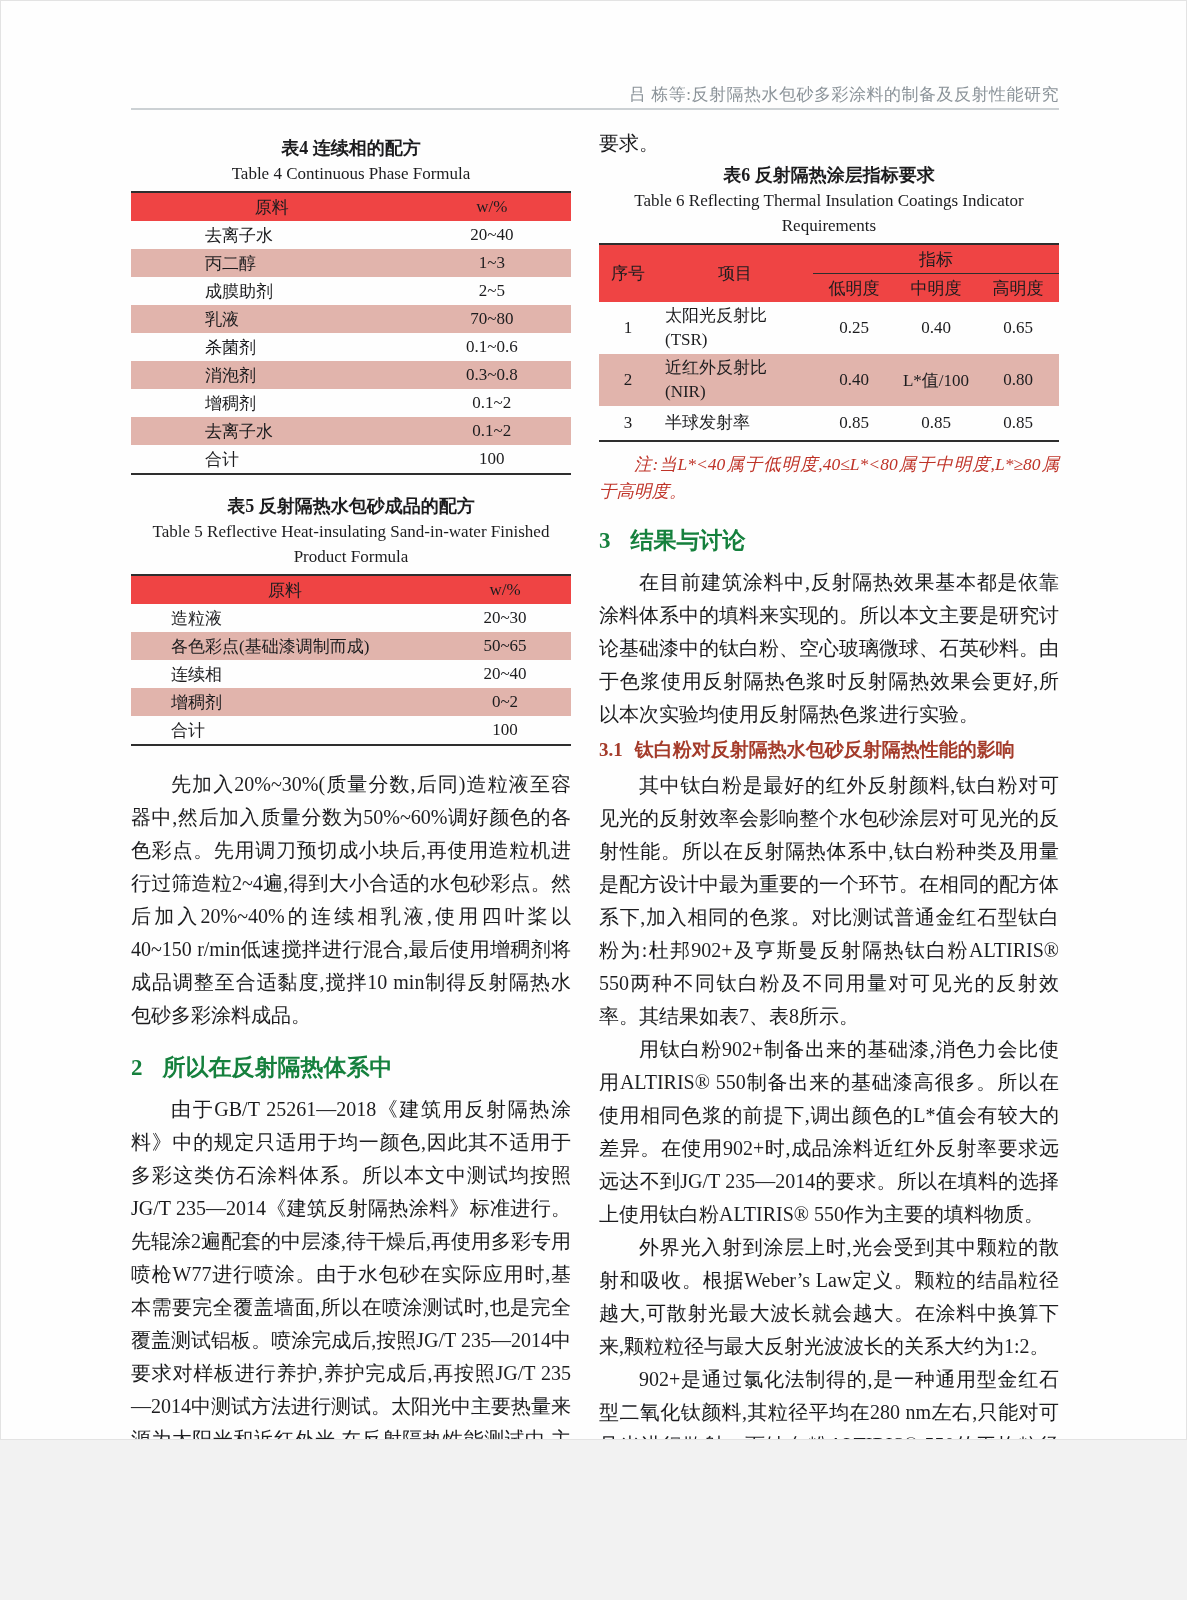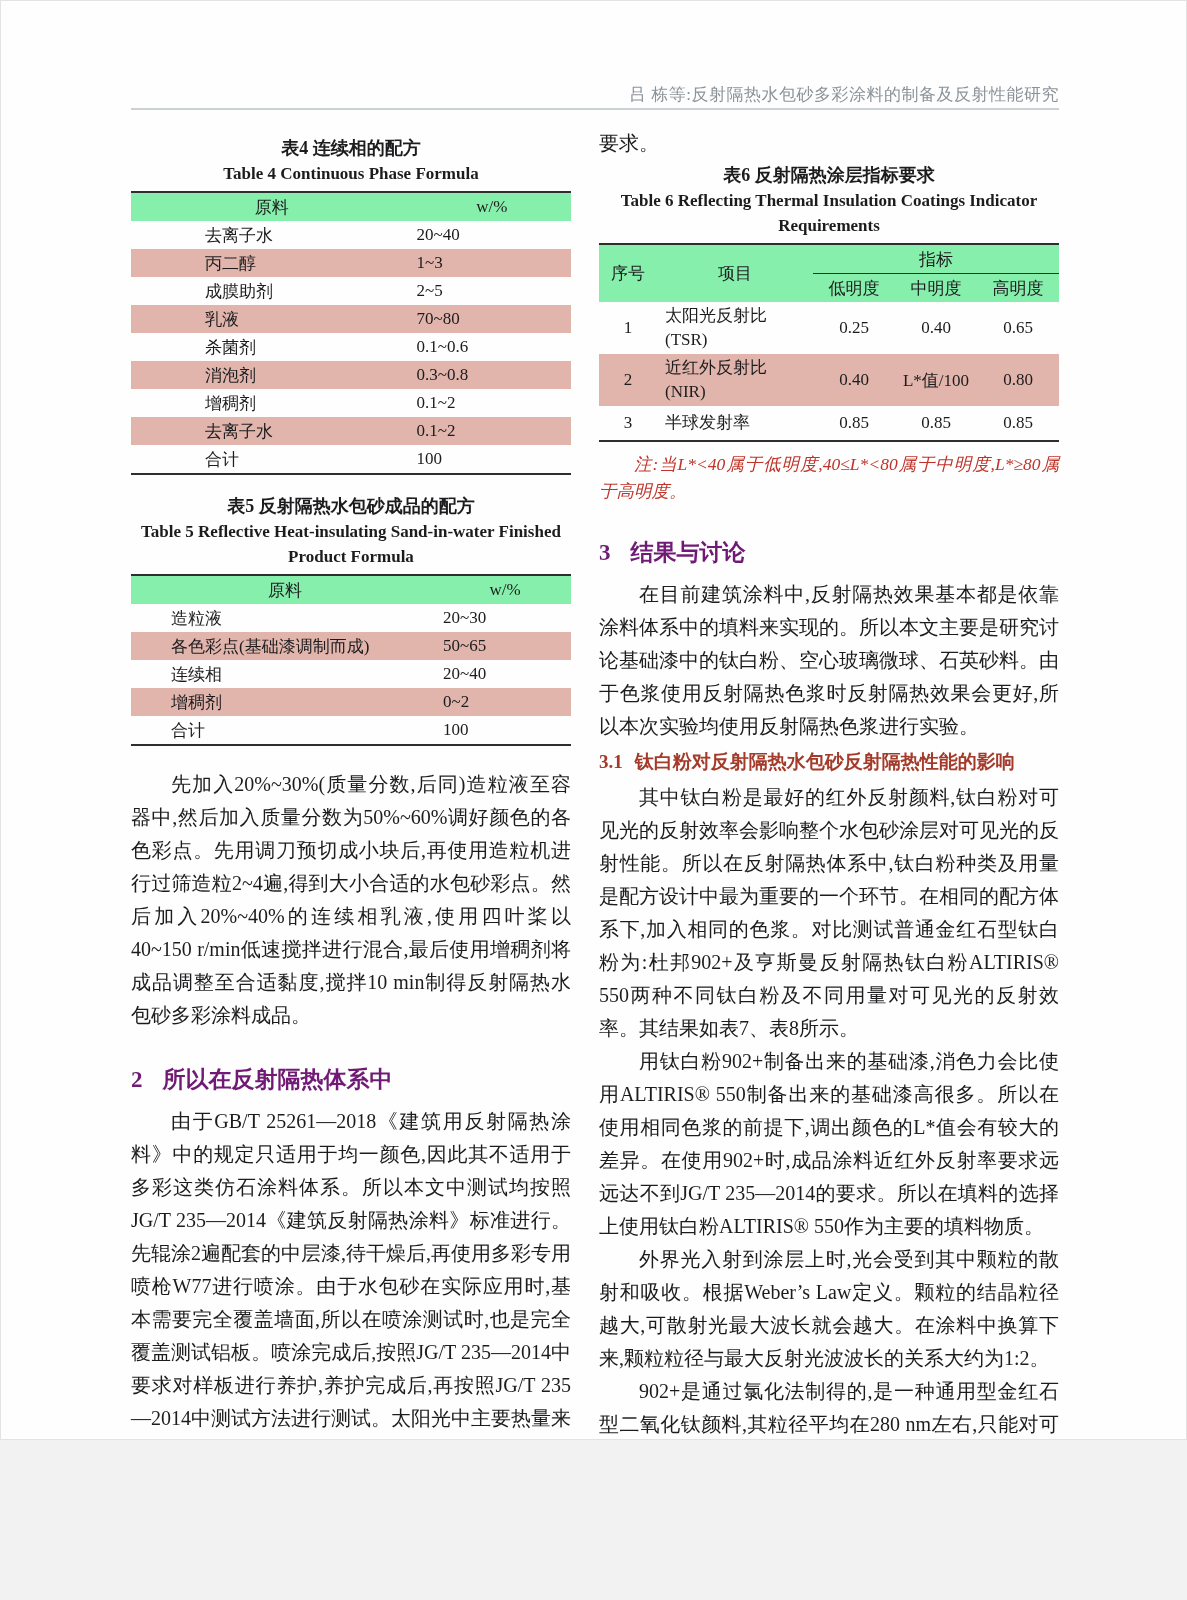--- a/index.html
+++ b/index.html
@@ -15,50 +15,50 @@
   }
   .head-rule{
     position:absolute; top:107px; left:130px; width:928px; height:2px;
     background:#ccd1d4;
   }
   .content{position:absolute; top:126px; left:130px; display:flex;}
   .col-l{width:440px; margin-right:28px;}
   .col-r{width:460px;}
 
   .cap-cn{text-align:center; font-weight:bold; font-size:18px; line-height:26px; margin-top:8px;}
-  .cap-en{text-align:center; font-weight:bold; font-size:17px; line-height:25px; margin-bottom:5px;}
+  .cap-en{text-align:center; font-weight:normal; font-size:17px; line-height:25px; margin-bottom:5px;}
 
   table{width:100%; border-collapse:collapse; table-layout:fixed;
         border-top:2px solid #2e2e2e; border-bottom:2px solid #2e2e2e;
         font-size:17px;}
   td{padding:2px 4px; height:24px; vertical-align:middle;}
-  thead td{background:#86efac; text-align:center;}
+  thead td{background:#ef4444; text-align:center;}
   tbody tr:nth-child(even) td{background:#e1b4ac;}
-  .val{}
+  .val{text-align:center;}
 
   .t4 .name{padding-left:74px;}
   .t4 col.c1{width:64%;} .t4 col.c2{width:36%;}
   .t5 .name{padding-left:40px;}
   .t5 col.c1{width:70%;} .t5 col.c2{width:30%;}
 
   .t6 td{text-align:center;}
   .t6 col.cno{width:58px;} .t6 col.citem{width:156px;}
   .t6 col.cv{width:82px;}
   .t6 .item{text-align:left; padding-left:8px; white-space:pre-line; line-height:24px;}
   .t6 .group{border-bottom:1.5px solid #2e2e2e;}
   .t6 tbody td{height:30px;}
 
   .note{color:#bf3328; font-style:italic; font-size:17.5px; line-height:27px;
         text-align:justify; text-indent:2em; margin-top:9px;}
 
   .para{font-size:20px; line-height:33px; text-align:justify; text-indent:2em; margin:0;}
   .para.cont{text-indent:0;}
   .p-space{margin-top:9px;}
 
-  .sec{color:#701a75; font-weight:bold; font-size:23px; margin:32px 0 10px;}
+  .sec{color:#15803d; font-weight:bold; font-size:23px; margin:20px 0 10px;}
   .sec .num{margin-right:20px;}
   .subsec{color:#a43b2a; font-weight:bold; font-size:19px; line-height:30px; margin:4px 0 4px;}
   .subsec .num{margin-right:12px;}
 
   .footer{position:absolute; top:1497px; right:126px; display:flex; align-items:center;}
   .f-text{text-align:right;}
   .f-cn{font-size:22px; font-weight:bold; color:#3f5d80; letter-spacing:3px;
         font-family:"Liberation Sans","DejaVu Sans",sans-serif;}
   .f-en{font-size:12px; color:#3f5d80; margin-top:3px;}
   .f-bar{width:3px; height:48px; background:#3f5d80; margin:0 10px 0 12px;}

